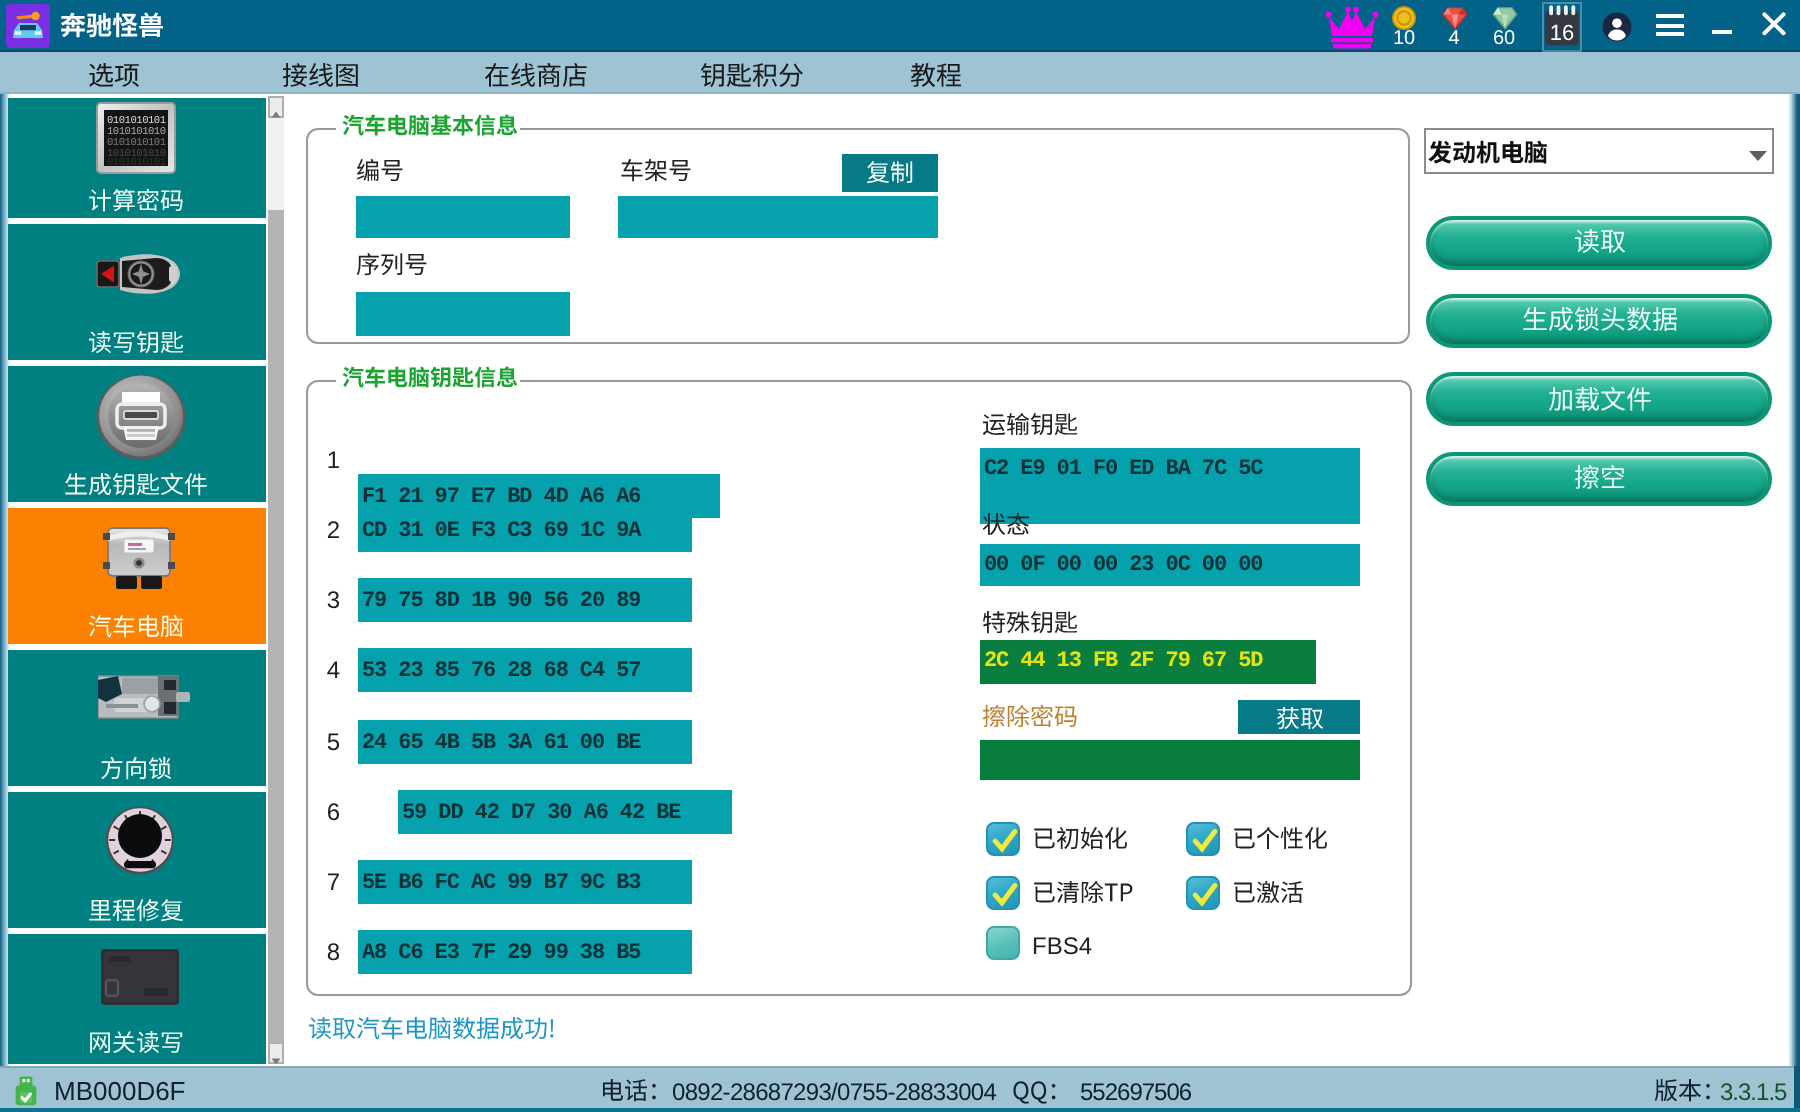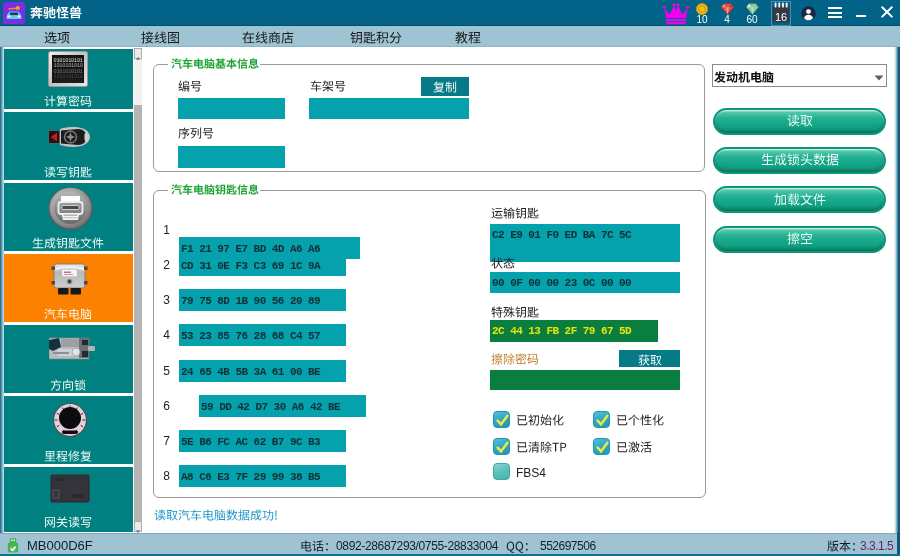--- a/index.html
+++ b/index.html
@@ -361,21 +361,21 @@
 <div class="inp hex" style="left:179px; top:254px; width:167px; height:22px; line-height:24px;">CD 31 0E F3 C3 69 1C 9A</div>
 <div class="rownum" style="left:156px; top:293px;">3</div>
 <div class="inp hex" style="left:179px; top:289px; width:167px; height:22px; line-height:24px;">79 75 8D 1B 90 56 20 89</div>
 <div class="rownum" style="left:156px; top:328px;">4</div>
 <div class="inp hex" style="left:179px; top:324px; width:167px; height:22px; line-height:24px;">53 23 85 76 28 68 C4 57</div>
 <div class="rownum" style="left:156px; top:364px;">5</div>
 <div class="inp hex" style="left:179px; top:360px; width:167px; height:22px; line-height:24px;">24 65 4B 5B 3A 61 00 BE</div>
 <div class="rownum" style="left:156px; top:399px;">6</div>
 <div class="inp hex" style="left:179px; top:395px; width:167px; height:22px; line-height:24px;margin-left:20px;">59 DD 42 D7 30 A6 42 BE</div>
 <div class="rownum" style="left:156px; top:434px;">7</div>
-<div class="inp hex" style="left:179px; top:430px; width:167px; height:22px; line-height:24px;">5E B6 FC AC 62 B7 9C B3</div>
+<div class="inp hex" style="left:179px; top:430px; width:167px; height:22px; line-height:24px;">5E B6 FC AC 99 B7 9C B3</div>
 <div class="rownum" style="left:156px; top:469px;">8</div>
 <div class="inp hex" style="left:179px; top:465px; width:167px; height:22px; line-height:24px;">A8 C6 E3 7F 29 99 38 B5</div>
 <div class="abs" style="left:491.0px; top:205.5px; "><svg width="48" height="13" viewBox="0 -10.6 48 13" fill="#222222">
       <path d="M4.6 -9.3V-8.5H10.6V-9.3ZM0.8 -8.9C1.5 -8.4 2.5 -7.7 2.9 -7.2L3.6 -7.9C3.1 -8.3 2.1 -9.0 1.4 -9.4ZM4.5 -1.4C4.9 -1.6 5.4 -1.6 9.9 -2.0L10.4 -1.1L11.2 -1.5C10.7 -2.4 9.7 -4.0 9.0 -5.2L8.3 -4.8C8.6 -4.2 9.1 -3.5 9.5 -2.8L5.5 -2.5C6.1 -3.4 6.8 -4.6 7.3 -5.7H11.5V-6.6H3.8V-5.7H6.2C5.7 -4.5 5.1 -3.4 4.8 -3.0C4.6 -2.7 4.4 -2.4 4.2 -2.3C4.3 -2.1 4.5 -1.6 4.5 -1.4ZM3.0 -5.9H0.5V-5.0H2.1V-1.2C1.6 -1.0 1.0 -0.5 0.4 0.2L1.1 1.0C1.7 0.2 2.3 -0.5 2.7 -0.5C2.9 -0.5 3.4 -0.1 3.8 0.2C4.7 0.7 5.7 0.9 7.2 0.9C8.5 0.9 10.5 0.8 11.3 0.7C11.3 0.5 11.5 0.0 11.6 -0.3C10.4 -0.1 8.6 -0.0 7.2 -0.0C5.9 -0.0 4.8 -0.1 4.0 -0.6C3.6 -0.9 3.3 -1.1 3.0 -1.3Z"></path>
       <path d="M20.8 -5.4V-1.0H21.5V-5.4ZM22.3 -5.8V-0.1C22.3 0.1 22.3 0.1 22.2 0.1C22.0 0.1 21.5 0.1 21.0 0.1C21.1 0.3 21.2 0.6 21.2 0.9C21.9 0.9 22.4 0.8 22.7 0.7C23.0 0.6 23.1 0.4 23.1 -0.1V-5.8ZM12.9 -4.0C12.9 -4.1 13.3 -4.1 13.7 -4.1H14.6V-2.5C13.8 -2.3 13.1 -2.1 12.5 -2.0L12.7 -1.2L14.6 -1.6V0.9H15.4V-1.8L16.4 -2.1L16.3 -2.9L15.4 -2.7V-4.1H16.4V-5.0H15.4V-6.8H14.6V-5.0H13.6C13.9 -5.8 14.2 -6.8 14.4 -7.8H16.4V-8.6H14.6C14.7 -9.1 14.8 -9.5 14.8 -9.9L14.0 -10.1C13.9 -9.6 13.9 -9.1 13.8 -8.6H12.6V-7.8H13.6C13.4 -6.8 13.2 -6.0 13.1 -5.7C12.9 -5.2 12.8 -4.8 12.6 -4.7C12.7 -4.5 12.8 -4.1 12.9 -4.0ZM19.9 -10.1C19.1 -8.9 17.6 -7.7 16.2 -7.0C16.4 -6.8 16.6 -6.5 16.8 -6.3C17.1 -6.5 17.4 -6.7 17.7 -6.9V-6.4H22.2V-7.0C22.5 -6.8 22.8 -6.6 23.1 -6.4C23.2 -6.7 23.5 -7.0 23.7 -7.2C22.4 -7.7 21.3 -8.4 20.4 -9.4L20.6 -9.8ZM18.1 -7.1C18.7 -7.6 19.4 -8.2 19.9 -8.8C20.5 -8.1 21.2 -7.6 21.9 -7.1ZM19.4 -4.9V-3.9H17.7V-4.9ZM17.0 -5.6V0.9H17.7V-1.6H19.4V0.0C19.4 0.1 19.3 0.1 19.2 0.2C19.1 0.2 18.8 0.2 18.4 0.1C18.6 0.4 18.6 0.7 18.7 0.9C19.2 0.9 19.6 0.9 19.8 0.8C20.1 0.6 20.1 0.4 20.1 0.0V-5.6ZM17.7 -3.2H19.4V-2.2H17.7Z"></path>
       <path d="M34.1 -5.9V-3.8H31.0L31.1 -4.5V-5.9ZM34.1 -6.7H31.1V-8.7H34.1ZM30.2 -9.5V-4.5C30.2 -2.8 30.0 -0.9 28.7 0.5C28.9 0.6 29.3 0.9 29.4 1.0C30.5 -0.0 30.9 -1.5 31.0 -3.0H34.1V-0.3C34.1 -0.1 34.0 -0.1 33.9 -0.1C33.7 -0.0 33.1 -0.0 32.5 -0.1C32.6 0.2 32.7 0.6 32.8 0.8C33.7 0.8 34.2 0.8 34.5 0.6C34.9 0.5 35.0 0.2 35.0 -0.3V-9.5ZM26.2 -10.1C25.8 -8.9 25.2 -7.9 24.4 -7.2C24.6 -7.0 24.8 -6.5 24.9 -6.3C25.3 -6.7 25.7 -7.3 26.1 -7.9H29.3V-8.7H26.6C26.7 -9.1 26.9 -9.5 27.0 -9.8ZM24.7 -4.1V-3.3H26.4V-0.8C26.4 -0.4 26.0 -0.1 25.8 -0.0C26.0 0.2 26.1 0.6 26.2 0.9C26.4 0.7 26.7 0.5 29.1 -0.8C29.0 -0.9 28.9 -1.3 28.9 -1.5L27.3 -0.7V-3.3H29.2V-4.1H27.3V-5.8H29.1V-6.6H25.3V-5.8H26.4V-4.1Z"></path>
       <path d="M38.0 -7.4H41.3V-6.5H38.0ZM38.0 -9.0H41.3V-8.0H38.0ZM37.2 -9.6V-5.8H42.1V-9.6ZM37.5 -3.6C37.4 -2.1 37.2 -0.5 36.4 0.4C36.6 0.5 36.8 0.8 37.0 1.0C37.5 0.4 37.8 -0.3 38.0 -1.2C39.0 0.4 40.6 0.7 43.2 0.7H47.3C47.3 0.5 47.5 0.1 47.6 -0.1C46.9 -0.0 43.7 -0.0 43.2 -0.0C42.0 -0.0 41.0 -0.1 40.2 -0.3V-2.1H42.4V-2.9H40.2V-4.2H42.6V-5.0H36.6V-4.2H39.3V-0.7C38.8 -1.0 38.4 -1.5 38.1 -2.2C38.2 -2.7 38.2 -3.1 38.3 -3.6ZM43.2 -9.8V-2.6C43.2 -1.5 43.4 -1.2 44.5 -1.2C44.7 -1.2 46.0 -1.2 46.3 -1.2C47.2 -1.2 47.4 -1.7 47.5 -3.1C47.3 -3.2 46.9 -3.3 46.7 -3.5C46.7 -2.3 46.6 -2.0 46.2 -2.0C45.9 -2.0 44.8 -2.0 44.6 -2.0C44.1 -2.0 44.0 -2.1 44.0 -2.6V-5.6C45.1 -6.1 46.4 -6.7 47.3 -7.3L46.6 -8.0C46.0 -7.5 45.0 -6.9 44.0 -6.4V-9.8Z"></path>
     </svg></div>
 <div class="inp hex" style="left:490px; top:224px; width:190px; height:38px; line-height:22px;">C2 E9 01 F0 ED BA 7C 5C</div>
 <div class="abs" style="left:491.0px; top:255.5px; "><svg width="24" height="13" viewBox="0 -10.6 24 13" fill="#222222">
@@ -510,13 +510,13 @@
       <path d="M4.5 -0.8C2.9 -0.8 1.8 -2.2 1.8 -4.4C1.8 -6.6 2.9 -8.0 4.5 -8.0C6.0 -8.0 7.1 -6.6 7.1 -4.4C7.1 -2.2 6.0 -0.8 4.5 -0.8ZM7.1 2.2C7.7 2.2 8.1 2.1 8.4 2.0L8.2 1.2C8.0 1.2 7.7 1.3 7.3 1.3C6.3 1.3 5.5 0.9 5.1 0.1C7.0 -0.2 8.2 -1.9 8.2 -4.4C8.2 -7.2 6.7 -9.0 4.5 -9.0C2.2 -9.0 0.7 -7.2 0.7 -4.4C0.7 -1.8 2.0 -0.1 3.9 0.1C4.4 1.3 5.5 2.2 7.1 2.2Z"></path>
       <path d="M13.4 -0.8C11.8 -0.8 10.7 -2.2 10.7 -4.4C10.7 -6.6 11.8 -8.0 13.4 -8.0C14.9 -8.0 16.0 -6.6 16.0 -4.4C16.0 -2.2 14.9 -0.8 13.4 -0.8ZM16.0 2.2C16.6 2.2 17.0 2.1 17.3 2.0L17.1 1.2C16.9 1.2 16.6 1.3 16.2 1.3C15.2 1.3 14.4 0.9 14.0 0.1C15.9 -0.2 17.1 -1.9 17.1 -4.4C17.1 -7.2 15.6 -9.0 13.4 -9.0C11.1 -9.0 9.6 -7.2 9.6 -4.4C9.6 -1.8 10.9 -0.1 12.8 0.1C13.3 1.3 14.4 2.2 16.0 2.2Z"></path>
       <path d="M20.8 -5.8C21.3 -5.8 21.7 -6.2 21.7 -6.7C21.7 -7.3 21.3 -7.6 20.8 -7.6C20.3 -7.6 19.9 -7.3 19.9 -6.7C19.9 -6.2 20.3 -5.8 20.8 -5.8ZM20.8 0.0C21.3 0.0 21.7 -0.3 21.7 -0.9C21.7 -1.4 21.3 -1.8 20.8 -1.8C20.3 -1.8 19.9 -1.4 19.9 -0.9C19.9 -0.3 20.3 0.0 20.8 0.0Z"></path>
     </svg></div>
 <div class="abs" style="left:540px; top:538.5px; font-size:12px; letter-spacing:-0.5px; color:#10202c;">552697506</div>
 <div class="abs" style="left:827.0px; top:538.5px; "><svg width="36" height="13" viewBox="0 -10.6 36 13" fill="#10202c">
       <path d="M1.3 -9.8V-5.1C1.3 -3.3 1.2 -1.1 0.4 0.4C0.6 0.6 0.9 0.8 1.0 1.0C1.7 -0.2 2.0 -1.8 2.1 -3.4H3.7V0.9H4.5V-4.2H2.1L2.1 -5.1V-6.0H5.3V-6.8H4.2V-10.1H3.4V-6.8H2.1V-9.8ZM10.2 -5.7C10.0 -4.4 9.5 -3.2 8.9 -2.3C8.3 -3.3 7.9 -4.5 7.6 -5.7ZM5.8 -9.3V-5.1C5.8 -3.3 5.7 -1.1 4.8 0.5C5.0 0.6 5.3 0.9 5.5 1.0C6.5 -0.7 6.7 -3.1 6.7 -5.1V-5.7H6.9C7.2 -4.1 7.7 -2.7 8.4 -1.5C7.8 -0.7 7.0 -0.1 6.2 0.3C6.4 0.4 6.6 0.8 6.7 1.0C7.5 0.6 8.3 -0.0 8.9 -0.8C9.5 -0.0 10.1 0.6 10.9 1.0C11.1 0.8 11.4 0.4 11.6 0.3C10.7 -0.1 10.0 -0.7 9.4 -1.5C10.3 -2.7 10.9 -4.4 11.2 -6.5L10.6 -6.6L10.5 -6.6H6.7V-8.5C8.3 -8.7 10.1 -8.9 11.4 -9.2L10.8 -10.0C9.6 -9.7 7.6 -9.4 5.8 -9.3Z"></path>
       <path d="M17.5 -10.1V-7.5H12.8V-6.6H16.4C15.5 -4.6 14.0 -2.7 12.4 -1.7C12.7 -1.5 13.0 -1.2 13.1 -0.9C14.8 -2.1 16.4 -4.3 17.3 -6.6H17.5V-2.2H14.7V-1.3H17.5V1.0H18.5V-1.3H21.3V-2.2H18.5V-6.6H18.6C19.5 -4.3 21.1 -2.1 22.9 -1.0C23.0 -1.2 23.4 -1.6 23.6 -1.8C21.9 -2.7 20.4 -4.6 19.5 -6.6H23.2V-7.5H18.5V-10.1Z"></path>
       <path d="M27.0 -5.8C27.5 -5.8 27.9 -6.2 27.9 -6.7C27.9 -7.3 27.5 -7.6 27.0 -7.6C26.5 -7.6 26.1 -7.3 26.1 -6.7C26.1 -6.2 26.5 -5.8 27.0 -5.8ZM27.0 0.0C27.5 0.0 27.9 -0.3 27.9 -0.9C27.9 -1.4 27.5 -1.8 27.0 -1.8C26.5 -1.8 26.1 -1.4 26.1 -0.9C26.1 -0.3 26.5 0.0 27.0 0.0Z"></path>
     </svg></div>
-<div class="abs" style="left:860px; top:538.5px; font-size:12px; letter-spacing:-0.5px; color:#701a75;">3.3.1.5</div>
+<div class="abs" style="left:860px; top:538.5px; font-size:12px; letter-spacing:-0.5px; color:#14532d;">3.3.1.5</div>
 
 </body></html>

